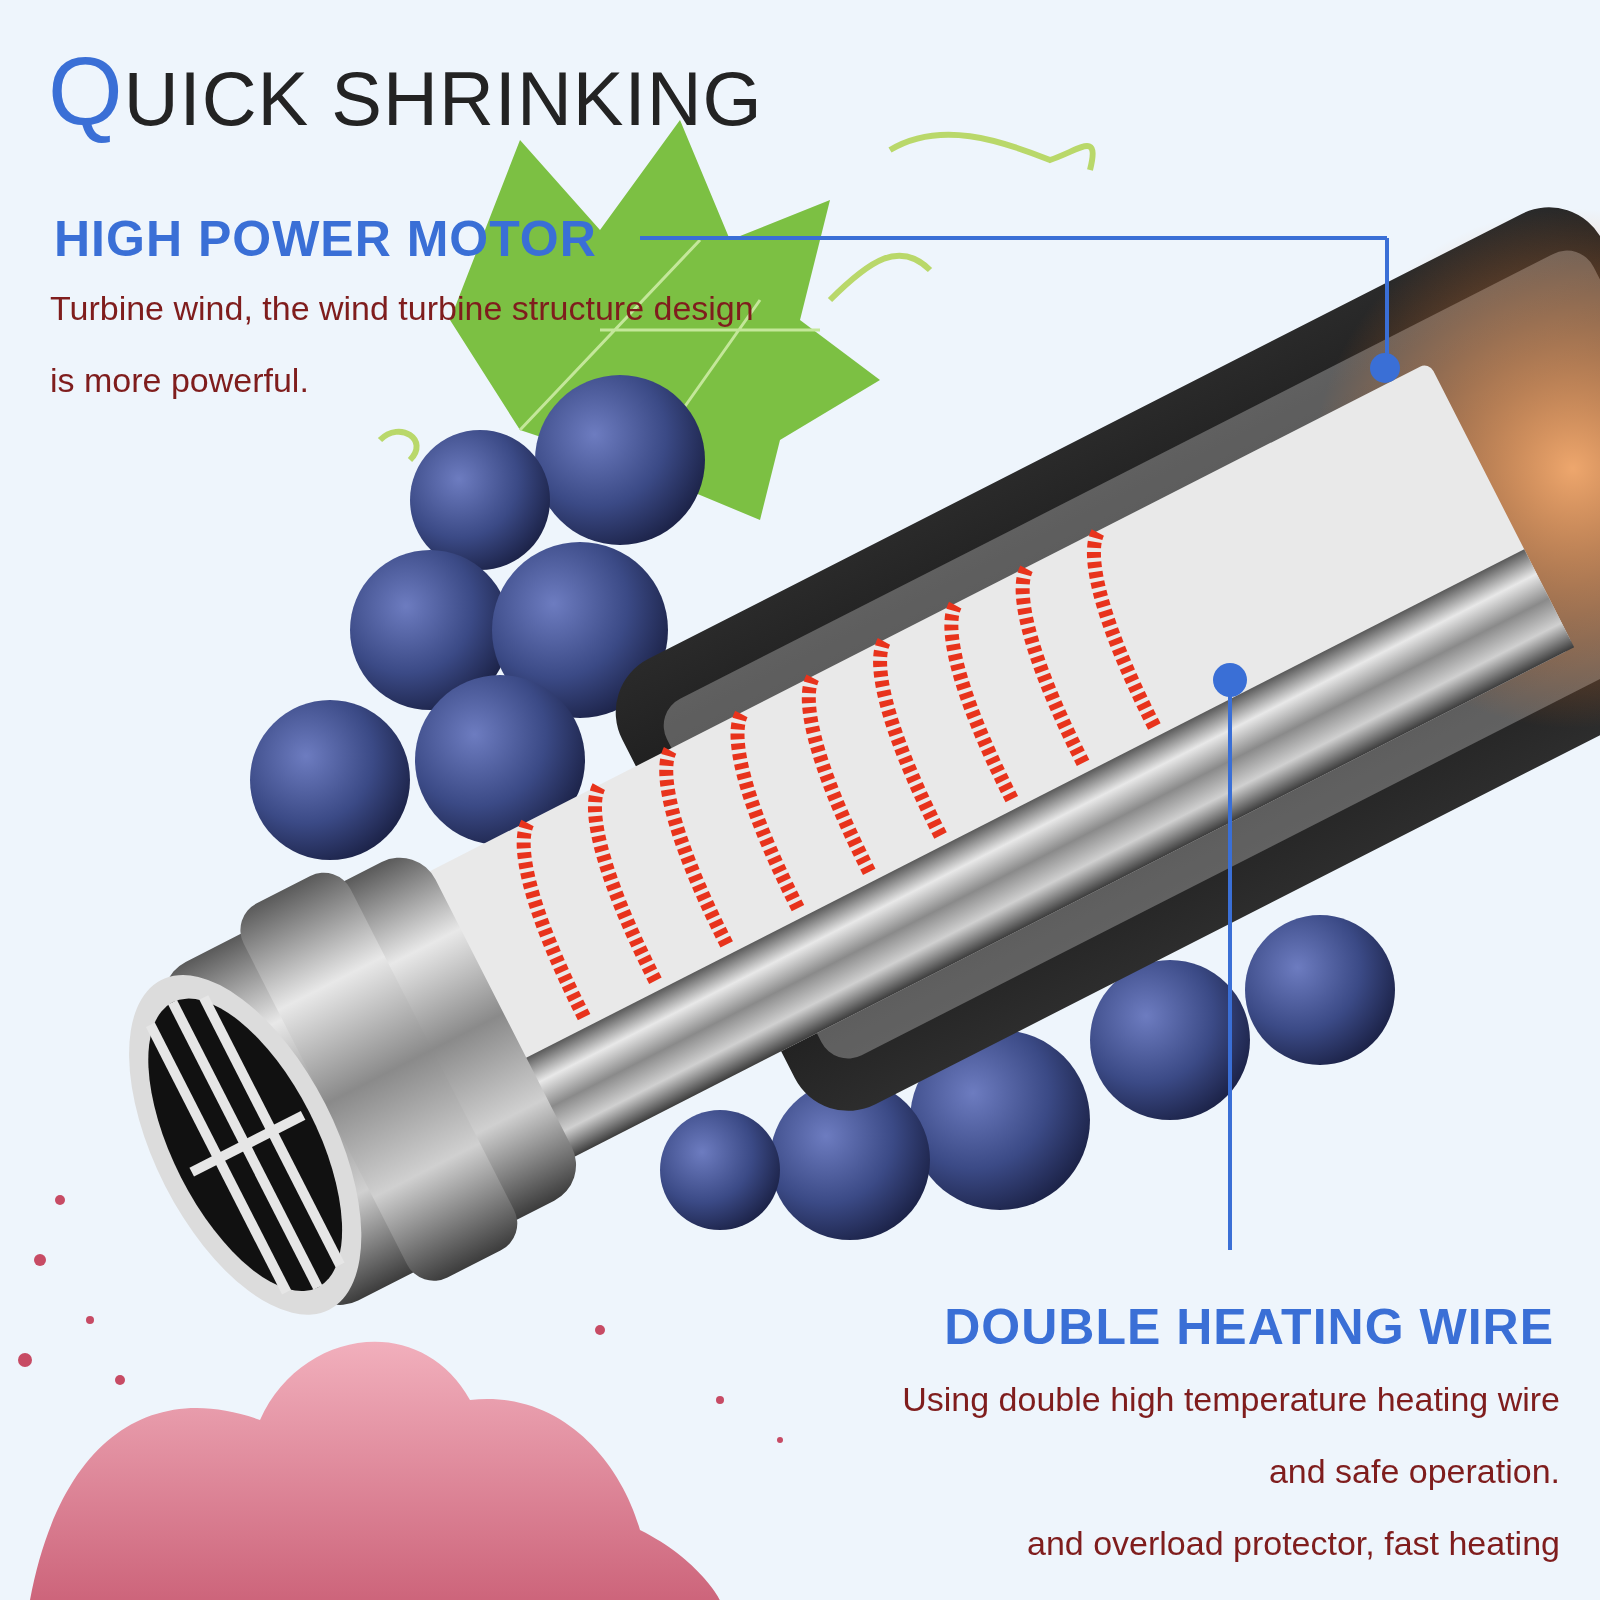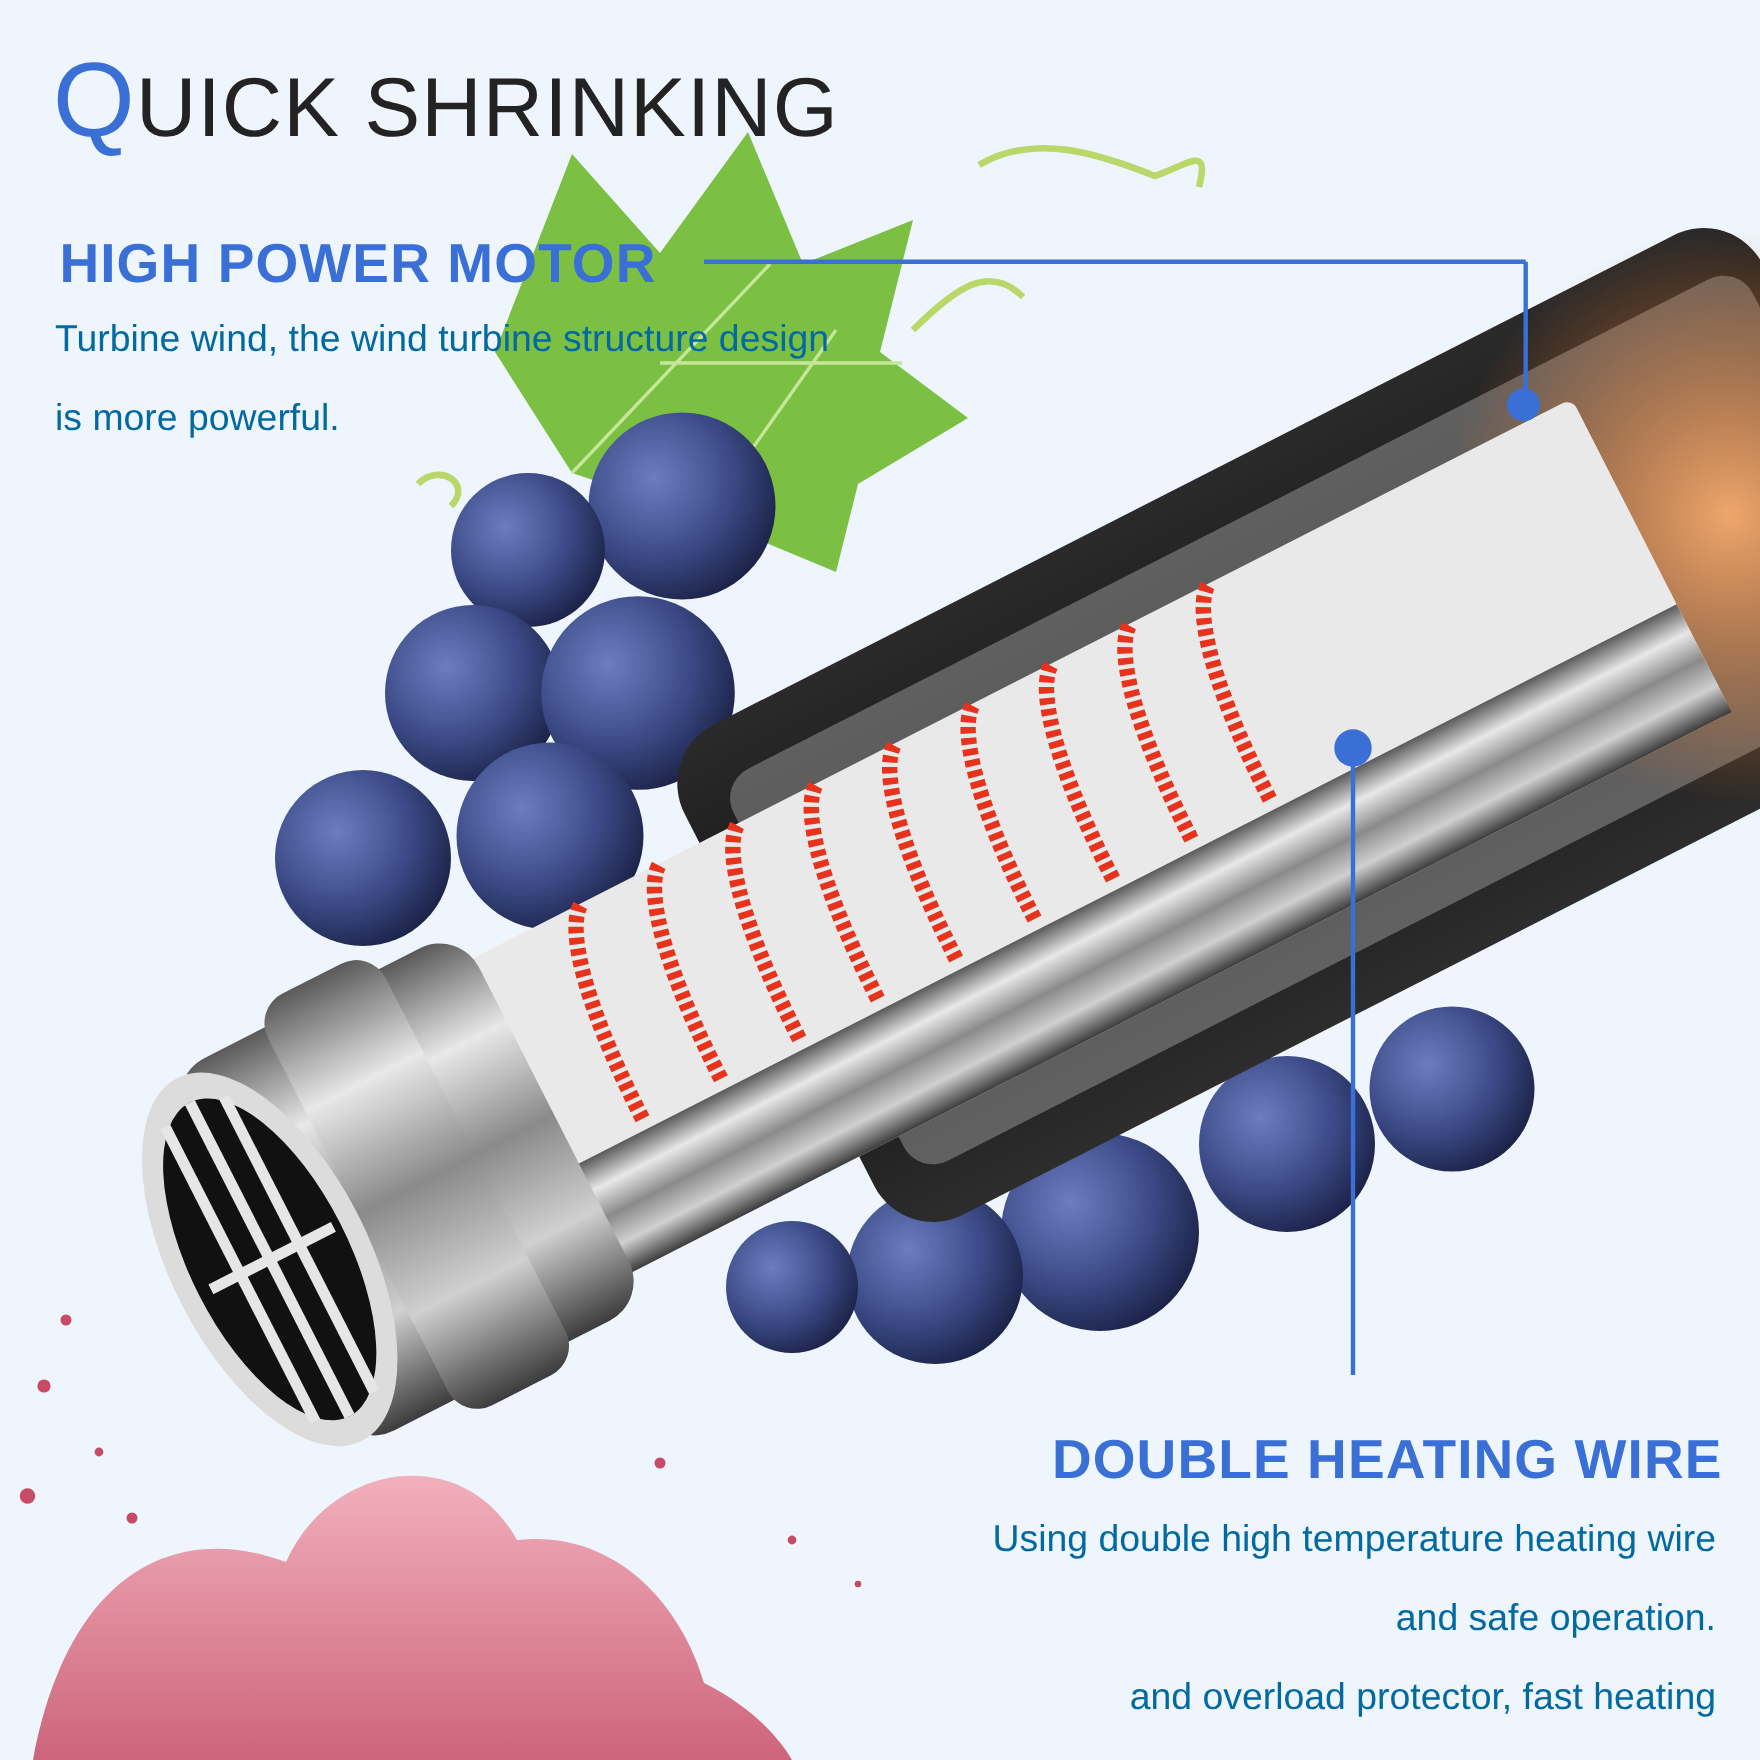--- a/index.html
+++ b/index.html
@@ -14,25 +14,25 @@
     position: absolute; left: 48px; top: 44px; margin: 0;
     font-weight: 400; font-size: 76px; letter-spacing: 1px; color: #232323;
     line-height: 1; white-space: nowrap;
   }
   .title .cap { color: #3a6fd6; font-size: 96px; }
   .feature-title {
     position: absolute; margin: 4px; font-weight: 700; color: #3a6fd6;
     font-size: 50px; letter-spacing: 1px; white-space: nowrap; line-height: 1;
   }
   .feature-desc {
-    position: absolute; margin: 0; color: #0369a1; font-size: 34px; line-height: 72px;
+    position: absolute; margin: 0; color: #7f1d1d; font-size: 34px; line-height: 72px;
   }
   .motor-title { left: 50px; top: 210px; }
   .motor-desc { left: 50px; top: 272px; width: 720px; }
-  .wire-title { right: 30px; top: 1298px; text-align: right; }
+  .wire-title { right: 42px; top: 1298px; text-align: right; }
   .wire-desc { right: 40px; top: 1363px; width: 760px; text-align: right; }
   .wire-desc span { display: block; }
 </style>
 </head>
 <body>
 
 <div class="stage">
 
   <svg class="art" viewBox="0 0 1600 1600">
     <defs>

